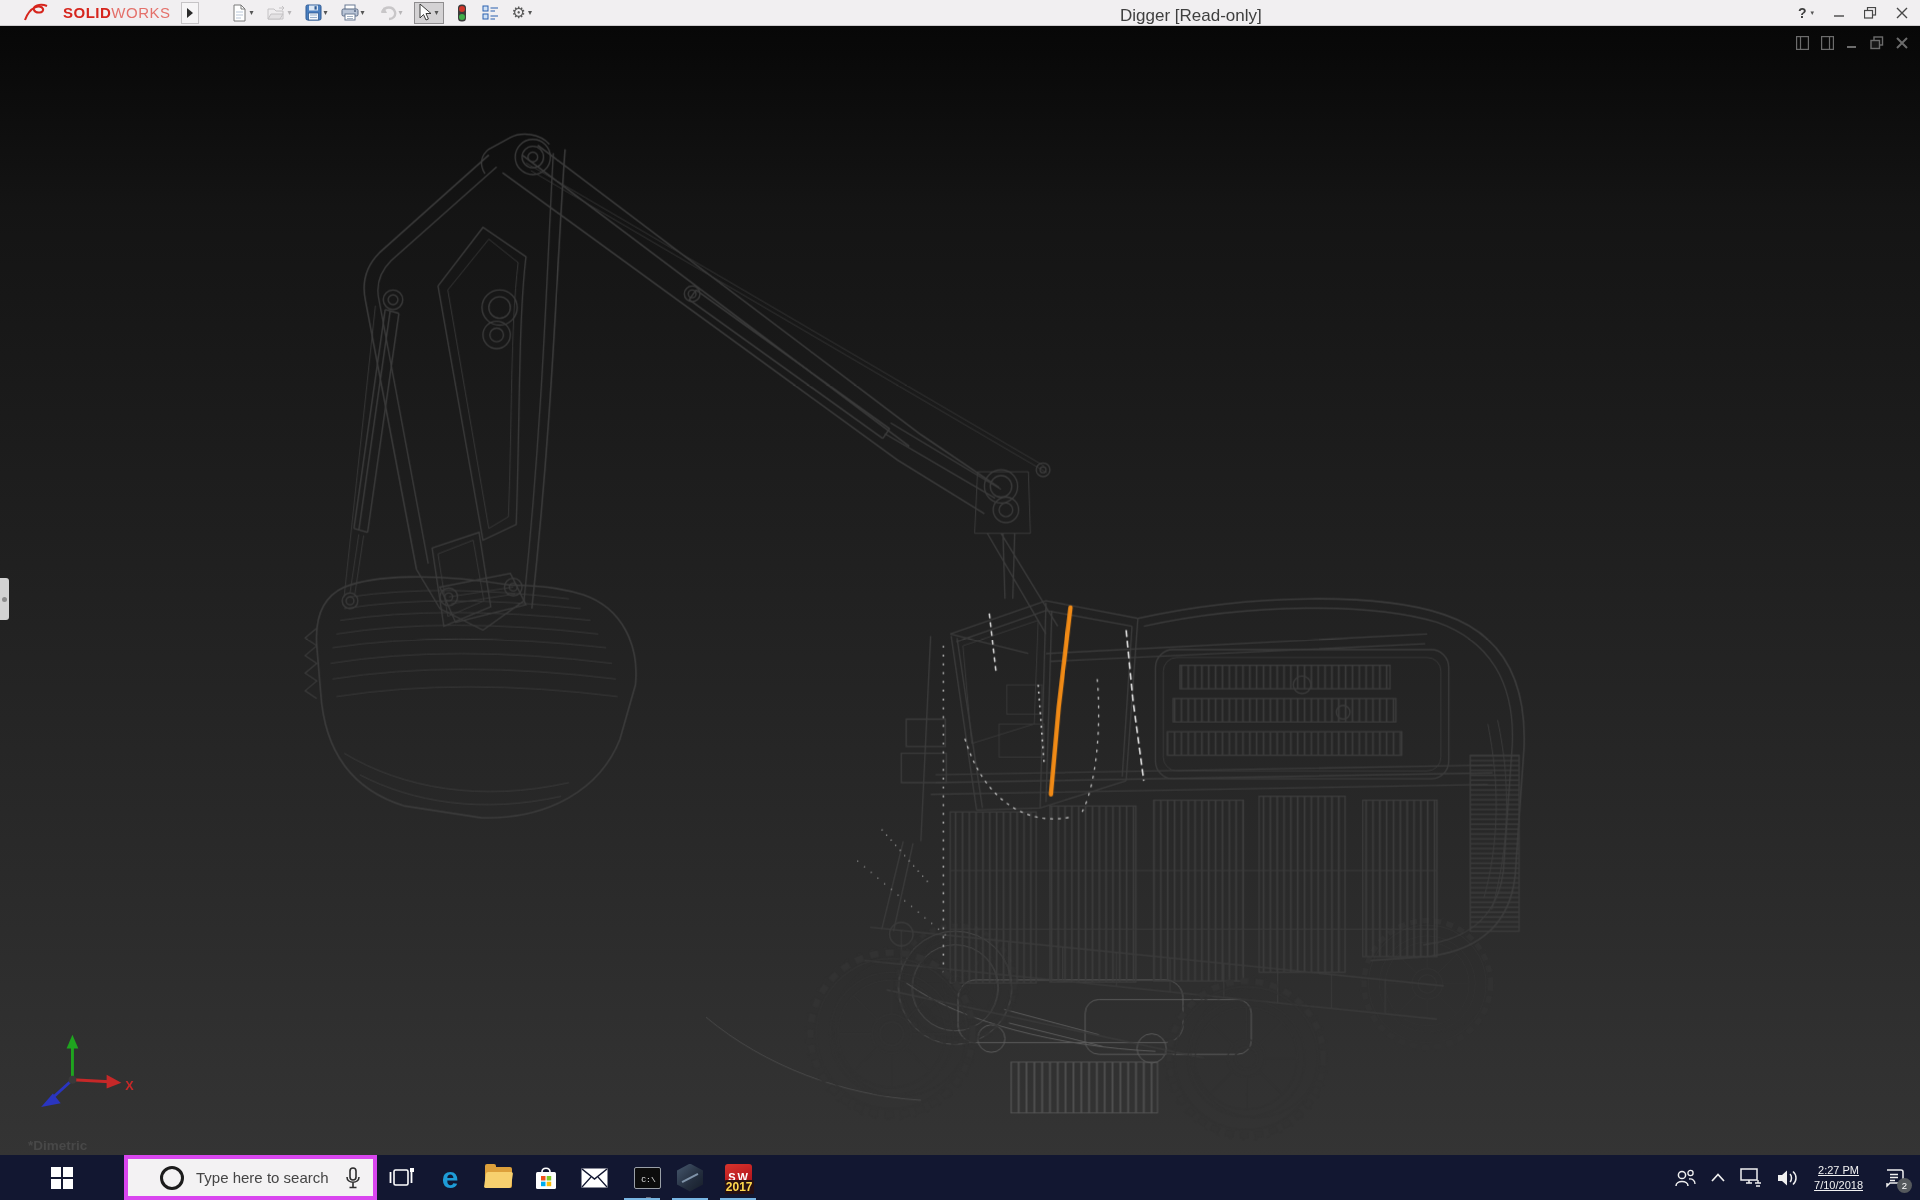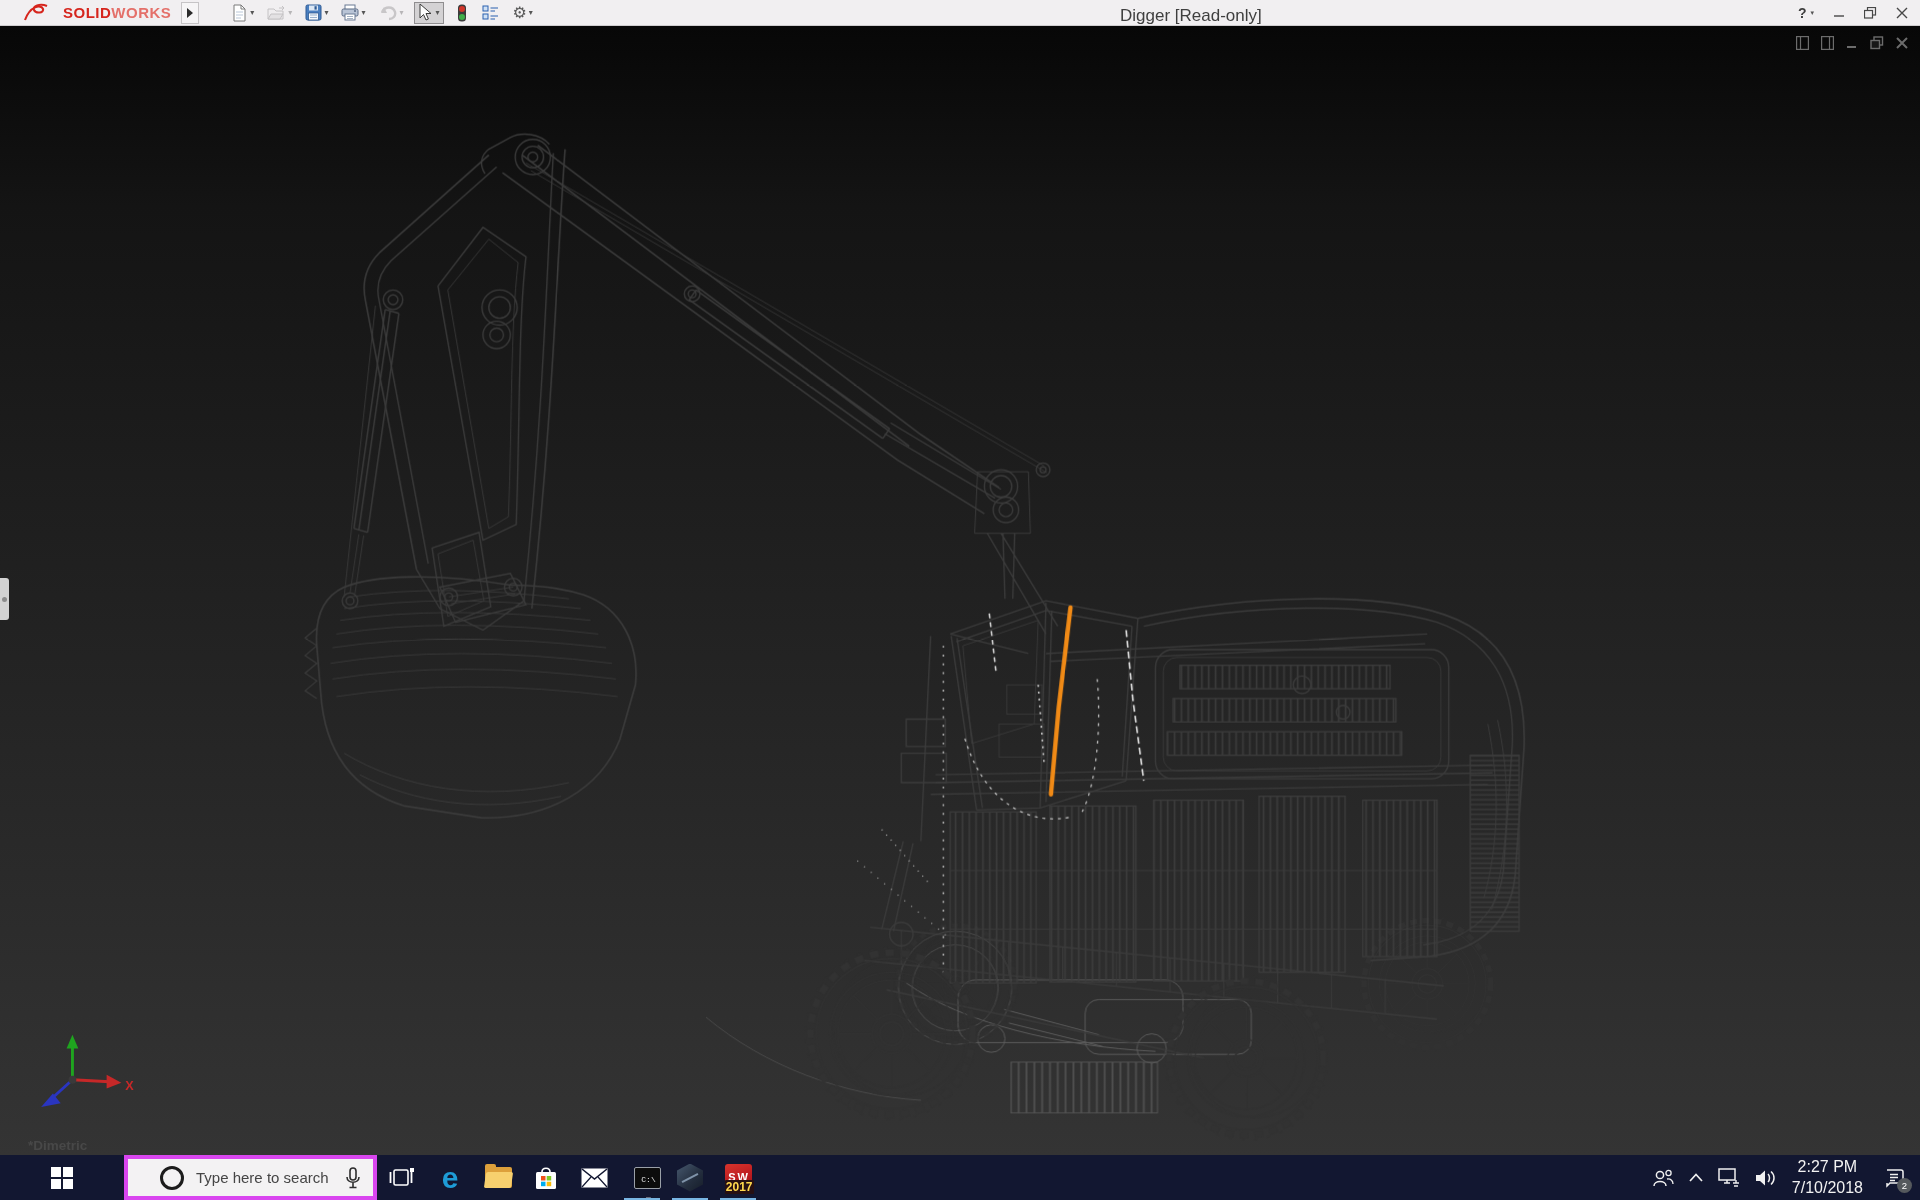--- a/index.html
+++ b/index.html
@@ -5,21 +5,21 @@
   * { margin:0; padding:0; box-sizing:border-box; }
   html,body { width:1920px; height:1200px; overflow:hidden; }
   body { font-family:"Liberation Sans", sans-serif; background:#000; }
   .screen { position:relative; width:1920px; height:1200px; overflow:hidden; }
 
   
   .titlebar { position:absolute; top:0; left:0; width:1920px; height:26px;
     background:#f1eff1; border-bottom:1px solid #cfcdcf; display:flex; align-items:center; }
   .brand { display:flex; align-items:center; margin-left:22px; height:26px; }
   .brand-solid { color:#d6251d; font-weight:bold; font-size:15px; letter-spacing:.5px; margin-left:15px; }
-  .brand-works { color:#e4706a; font-weight:bold; font-size:15px; letter-spacing:.5px; }
+  .brand-works { color:#e4706a; font-weight:normal; font-size:15px; letter-spacing:.5px; }
   .flyout-btn { width:18px; height:22px; margin-left:10px; border:1px solid #c6c4c6; background:#f6f5f6;
     display:flex; align-items:center; justify-content:center; }
   .toolbar { display:flex; align-items:center; margin-left:30px; gap:9px; }
   .tbtn { height:22px; display:flex; align-items:center; padding:0 2px; background:transparent; border:none; }
   .tbtn .dd { font-size:8px; color:#555; margin-left:2px; line-height:8px; }
   .tbtn.pressed { background:#d4d2d4; border:1px solid #8f8d8f; padding:0 4px; }
   .gear-glyph { font-size:16px; color:#5a5a5a; line-height:16px; }
   .win-title { position:absolute; left:1120px; top:6px; font-size:17px; color:#3f3f3f; }
   .win-controls { position:absolute; right:10px; top:0; height:26px; display:flex; align-items:center; gap:15px; }
   .help-label { font-size:14px; font-weight:bold; color:#3e3e3e; }
@@ -58,21 +58,21 @@
   .hexagon { width:26px; height:28px; background:linear-gradient(135deg,#46586e 0%, #232d3d 60%, #161d29 100%);
     clip-path:polygon(50% 0, 100% 25%, 100% 75%, 50% 100%, 0 75%, 0 25%); position:relative; }
   .hexagon i { position:absolute; left:4px; top:13px; width:18px; height:2px; background:#7f93a9; transform:rotate(-28deg); display:block; }
   .sw-icon { position:relative; width:27px; height:27px; background:linear-gradient(160deg,#d8342c 0%, #bb1b20 55%, #8f1318 100%);
     border-radius:3px; display:flex; align-items:center; justify-content:center; gap:2px; }
   .sw-icon b { color:#fff; font-size:11px; line-height:11px; }
   .sw-year { position:absolute; right:-2px; bottom:-3px; color:#ffd84d; font-size:12px; font-weight:bold;
     background:#271012; padding:0 1px; border-radius:1px;text-align:center; }
   .tray { margin-left:auto; display:flex; align-items:center; gap:15px; padding-right:16px; }
   .tray-btn { background:transparent; border:none; display:flex; align-items:center; position:relative; }
-  .clock { color:#f2f2f2; font-size:16px; line-height:1.3; text-align:center; }
+  .clock { color:#f2f2f2; font-size:11px; line-height:1.3; text-align:center;text-decoration:underline; }
   .ac-badge { position:absolute; right:-8px; bottom:-5px; width:15px; height:15px; border-radius:50%;
     background:#55595d; color:#fff; font-size:9.5px; display:flex; align-items:center; justify-content:center; }
 </style>
 </head>
 <body>
 
 <div class="screen">
 
   <div class="titlebar">
     <div class="brand">

